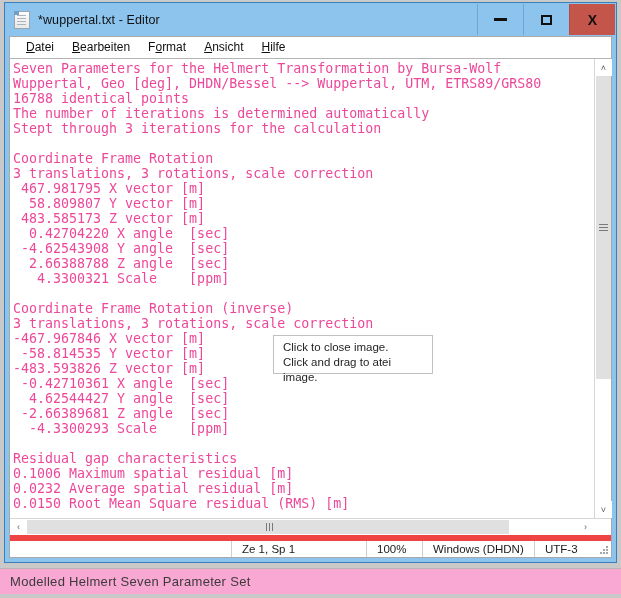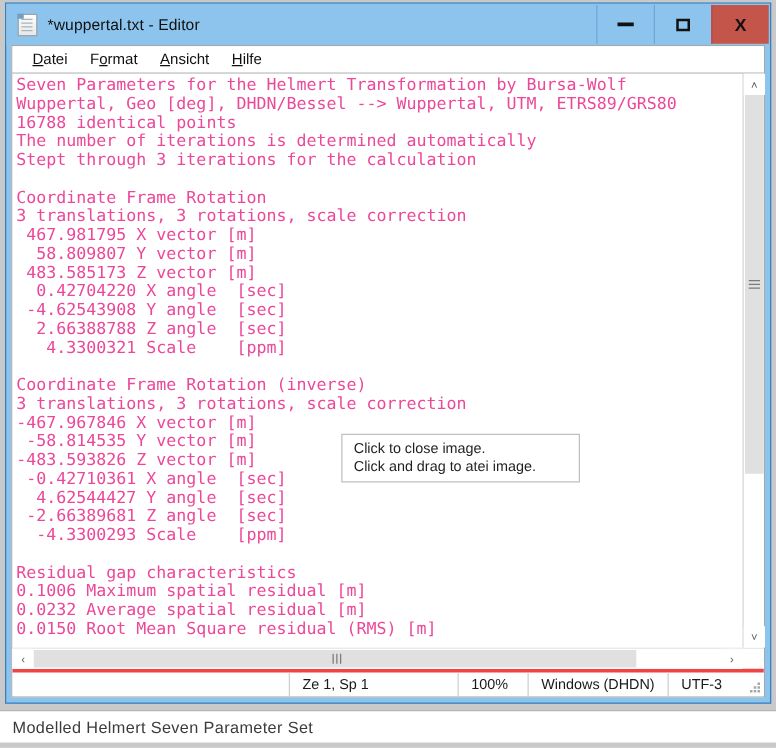--- a/index.html
+++ b/index.html
@@ -221,21 +221,21 @@
   }
   #hs-corner {
     width: 17px; height: 17px; background: #ffffff;
     flex: 0 0 auto;
   }
 
   
   #statusbar {
     height: 22px;
     background: #ffffff;
-    border-top: 3px solid #ef4444;
+    border-top: 6px solid #ef4444;
     display: flex;
     align-items: stretch;
     flex: 0 0 auto;
     font-size: 11.5px;
     color: #1a1a1a;
   }
   .status-cell {
     display: flex;
     align-items: center;
     padding-left: 10px;
@@ -252,38 +252,38 @@
     right: 3px; bottom: 3px;
     width: 9px; height: 9px;
   }
   #grip i {
     position: absolute; width: 2px; height: 2px; background: #a6a6a6;
   }
 
   
   #tooltip {
     position: absolute;
-    left: 263px; top: 288px;
-    width: 191px; height: 39px;
+    left: 263px; top: 276px;
+    width: 160px; height: 39px;
     background: #ffffff;
     border: 1px solid #c0c0c0;
     padding: 4px 8px 0 9px;
     font-family: "Liberation Sans", sans-serif;
     font-size: 11.5px;
     line-height: 15px;
     color: #1f1f1f;
     z-index: 20;
   }
 
   
   #caption {
     position: absolute;
     left: 0; top: 568px;
     width: 621px; height: 26px;
-    background: #ffffff;
+    background: #f9a8d4;
     border-top: 1px solid #b5b5b5;
     display: flex;
     align-items: center;
     padding-left: 10px;
     font-size: 13px;
     color: #3b3b3b;
     letter-spacing: 0.3px;
   }
 </style>
 </head>
@@ -306,20 +306,21 @@
         <div class="win-btn" id="btn-close">
           <span>X</span>
         </div>
       </div>
     </div>
 
     <div id="client">
 
       <div id="menubar">
         <div class="menu-item"><span class="acc">D</span>atei</div>
+        <div class="menu-item"><span class="acc">B</span>earbeiten</div>
         <div class="menu-item">F<span class="acc">o</span>rmat</div>
         <div class="menu-item"><span class="acc">A</span>nsicht</div>
         <div class="menu-item"><span class="acc">H</span>ilfe</div>
       </div>
 
       <div id="editrow">
         <div id="textarea">
           <div id="textlines"><div class="tline">Seven Parameters for the Helmert Transformation by Bursa-Wolf</div><div class="tline">Wuppertal, Geo [deg], DHDN/Bessel --&gt; Wuppertal, UTM, ETRS89/GRS80</div><div class="tline">16788 identical points</div><div class="tline">The number of iterations is determined automatically</div><div class="tline">Stept through 3 iterations for the calculation</div><div class="tline">&nbsp;</div><div class="tline">Coordinate Frame Rotation</div><div class="tline">3 translations, 3 rotations, scale correction</div><div class="tline"> 467.981795 X vector [m]</div><div class="tline">  58.809807 Y vector [m]</div><div class="tline"> 483.585173 Z vector [m]</div><div class="tline">  0.42704220 X angle  [sec]</div><div class="tline"> -4.62543908 Y angle  [sec]</div><div class="tline">  2.66388788 Z angle  [sec]</div><div class="tline">   4.3300321 Scale    [ppm]</div><div class="tline">&nbsp;</div><div class="tline">Coordinate Frame Rotation (inverse)</div><div class="tline">3 translations, 3 rotations, scale correction</div><div class="tline">-467.967846 X vector [m]</div><div class="tline"> -58.814535 Y vector [m]</div><div class="tline">-483.593826 Z vector [m]</div><div class="tline"> -0.42710361 X angle  [sec]</div><div class="tline">  4.62544427 Y angle  [sec]</div><div class="tline"> -2.66389681 Z angle  [sec]</div><div class="tline">  -4.3300293 Scale    [ppm]</div><div class="tline">&nbsp;</div><div class="tline">Residual gap characteristics</div><div class="tline">0.1006 Maximum spatial residual [m]</div><div class="tline">0.0232 Average spatial residual [m]</div><div class="tline">0.0150 Root Mean Square residual (RMS) [m]</div></div>
 
           <div id="tooltip">

